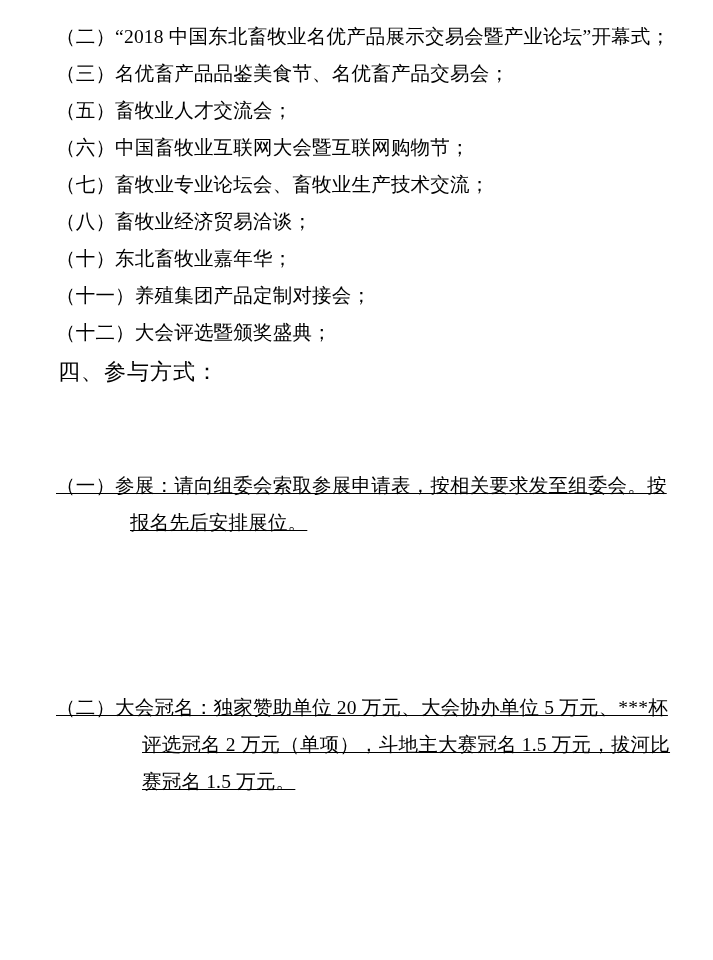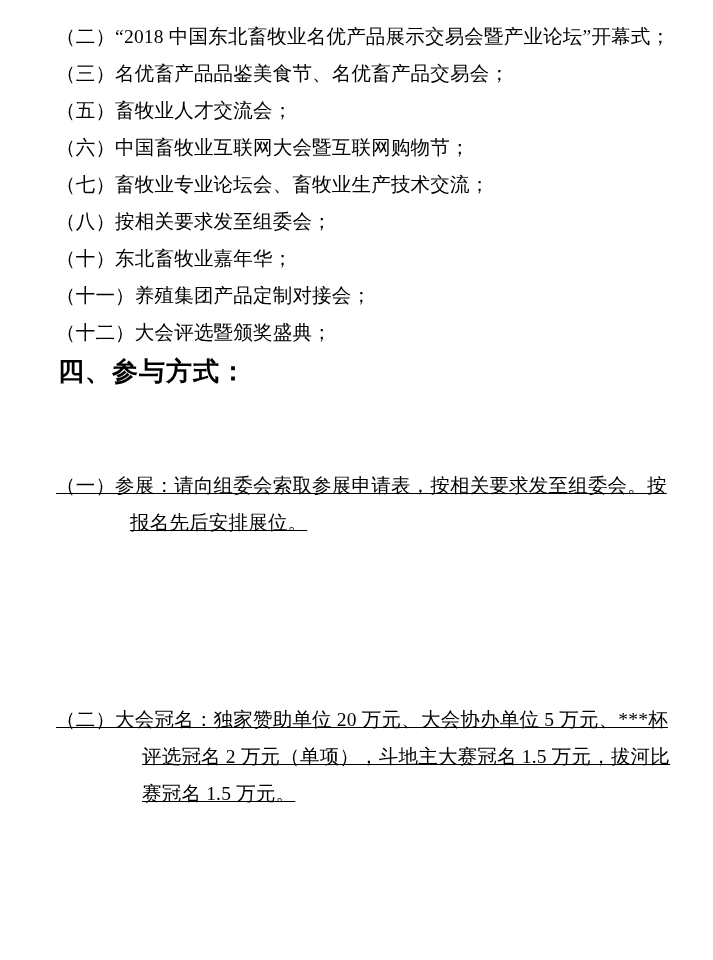--- a/index.html
+++ b/index.html
@@ -36,41 +36,40 @@
   }
   .item-wrap .cont {
     display: block;
     padding-left: 74px;
     text-indent: -74px;
     text-decoration: underline;
   }
   .item-wrap.hang2 .cont {
     padding-left: 86px;
     text-indent: -86px;
-    margin-top: 12px;
   }
   .heading {
-    font-weight: bold;
-    font-size: 26px;
+    font-weight: normal;
+    font-size: 22px;
     line-height: 42px;
     padding-left: 24px;
     letter-spacing: 1px;
   }
 </style>
 </head>
 <body>
 
 <div class="page">
 
   <div class="line item">（二）“2018 中国东北畜牧业名优产品展示交易会暨产业论坛”开幕式；</div>
   <div class="line item">（三）名优畜产品品鉴美食节、名优畜产品交易会；</div>
   <div class="line item">（五）畜牧业人才交流会；</div>
   <div class="line item">（六）中国畜牧业互联网大会暨互联网购物节；</div>
   <div class="line item">（七）畜牧业专业论坛会、畜牧业生产技术交流；</div>
-  <div class="line item">（八）按相关要求发至组委会；</div>
+  <div class="line item">（八）畜牧业经济贸易洽谈；</div>
   <div class="line item">（十）东北畜牧业嘉年华；</div>
   <div class="line item">（十一）养殖集团产品定制对接会；</div>
   <div class="line item">（十二）大会评选暨颁奖盛典；</div>
 
   <div class="heading">四、参与方式：</div>
 
   <div class="line item-wrap">
     <span class="cont">（一）参展：请向组委会索取参展申请表，按相关要求发至组委会。按报名先后安排展位。</span>
   </div>
   <div class="line item-wrap hang2">

